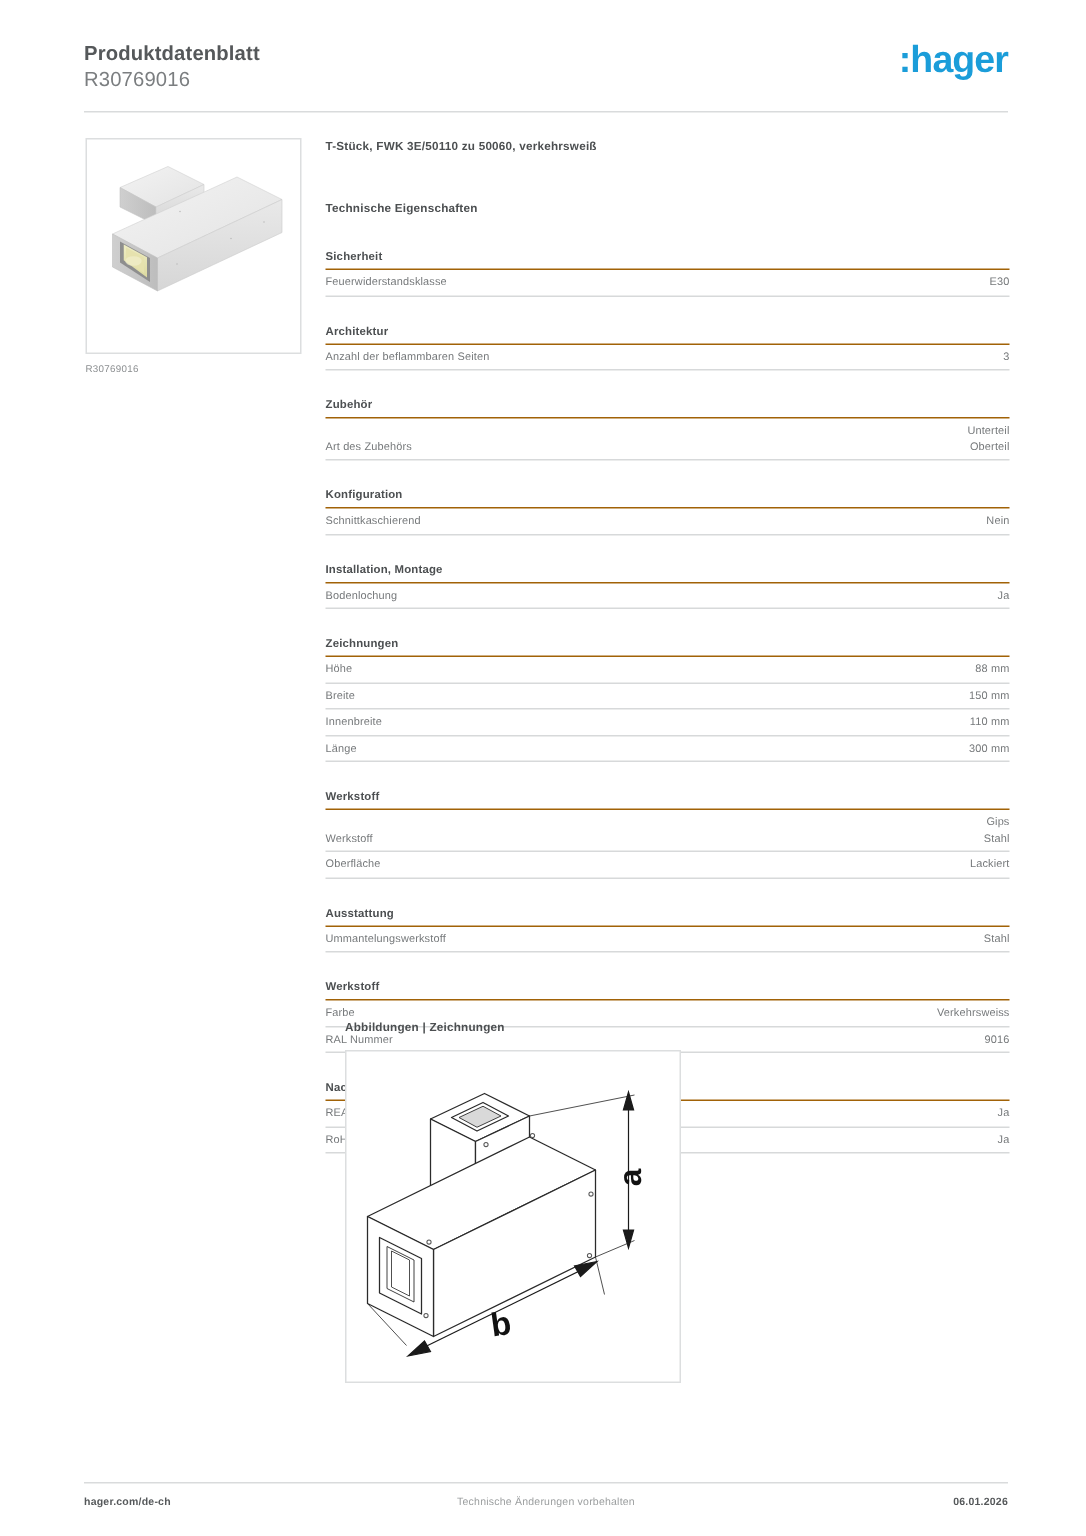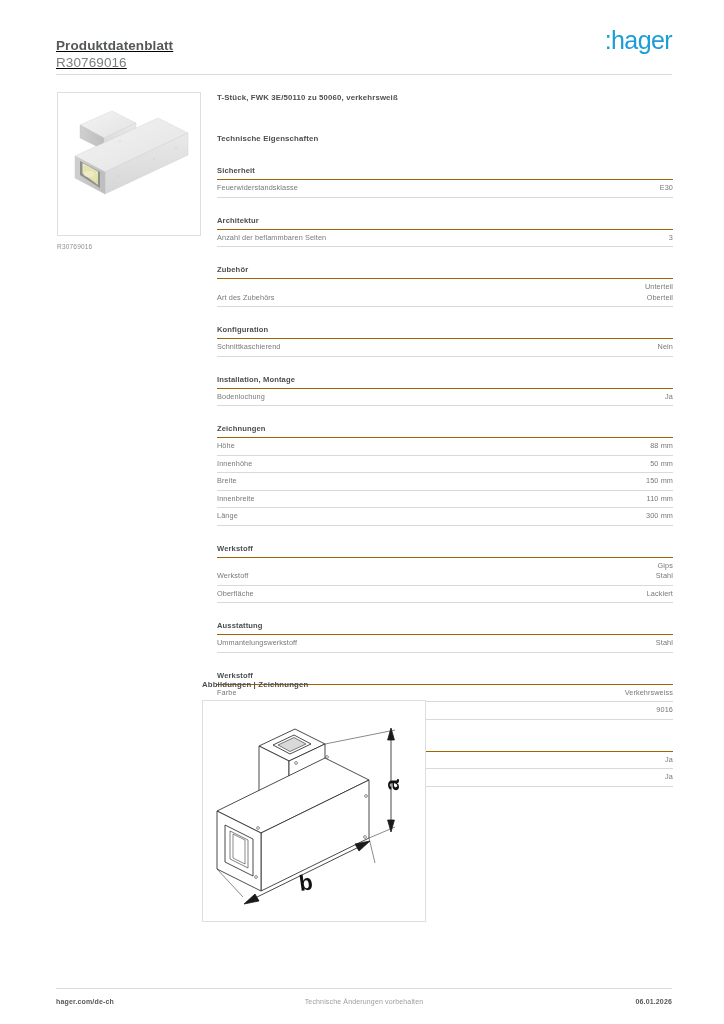--- a/index.html
+++ b/index.html
@@ -21,41 +21,41 @@
   }
 
   
   .header {
     position: absolute;
     left: 56px;
     top: 22px;
     right: 52px;
     height: 52px;
   }
-  .header-title-block { position: absolute; left: 0; top: 16px; text-decoration: underline; }
+  .header-title-block { position: absolute; left: 0; top: 6px; }
   .doc-title {
     font-size: 13.5px;
     font-weight: bold;
     color: #55585a;
     letter-spacing: 0.1px;
     line-height: 16px;
   }
   .doc-subtitle {
     font-size: 13.5px;
     font-weight: normal;
     color: #7b7e80;
     letter-spacing: 0.1px;
     line-height: 17px;
   }
   .brand-logo {
     position: absolute;
     right: 0;
     top: 4px;
     font-size: 25px;
-    font-weight: normal;
+    font-weight: bold;
     letter-spacing: -0.6px;
     line-height: 28px;
   }
   .header-rule {
     position: absolute;
     left: 56px;
     right: 52px;
     top: 74px;
     height: 1px;
     background: #d9dbdc;
@@ -143,21 +143,21 @@
     color: #76797b;
     letter-spacing: 0.1px;
     line-height: 10.5px;
     text-align: right;
     white-space: pre-line;
   }
 
   
   .drawing-section {
     position: absolute;
-    left: 202px;
+    left: 230px;
     top: 679px;
     width: 456px;
   }
   .drawing-heading {
     font-size: 7.8px;
     font-weight: bold;
     color: #4c4f51;
     letter-spacing: 0.15px;
     line-height: 11px;
     margin-bottom: 10px;
@@ -318,24 +318,20 @@
             <div class="spec-value">Ja</div>
           </div>
         </div>
         <div class="spec-group">
           <div class="group-title">Zeichnungen</div>
           <div class="spec-row">
             <div class="spec-label">Höhe</div>
             <div class="spec-value">88 mm</div>
           </div>
           <div class="spec-row">
-            <div class="spec-label">Innenhöhe</div>
-            <div class="spec-value">50 mm</div>
-          </div>
-          <div class="spec-row">
             <div class="spec-label">Breite</div>
             <div class="spec-value">150 mm</div>
           </div>
           <div class="spec-row">
             <div class="spec-label">Innenbreite</div>
             <div class="spec-value">110 mm</div>
           </div>
           <div class="spec-row">
             <div class="spec-label">Länge</div>
             <div class="spec-value">300 mm</div>

